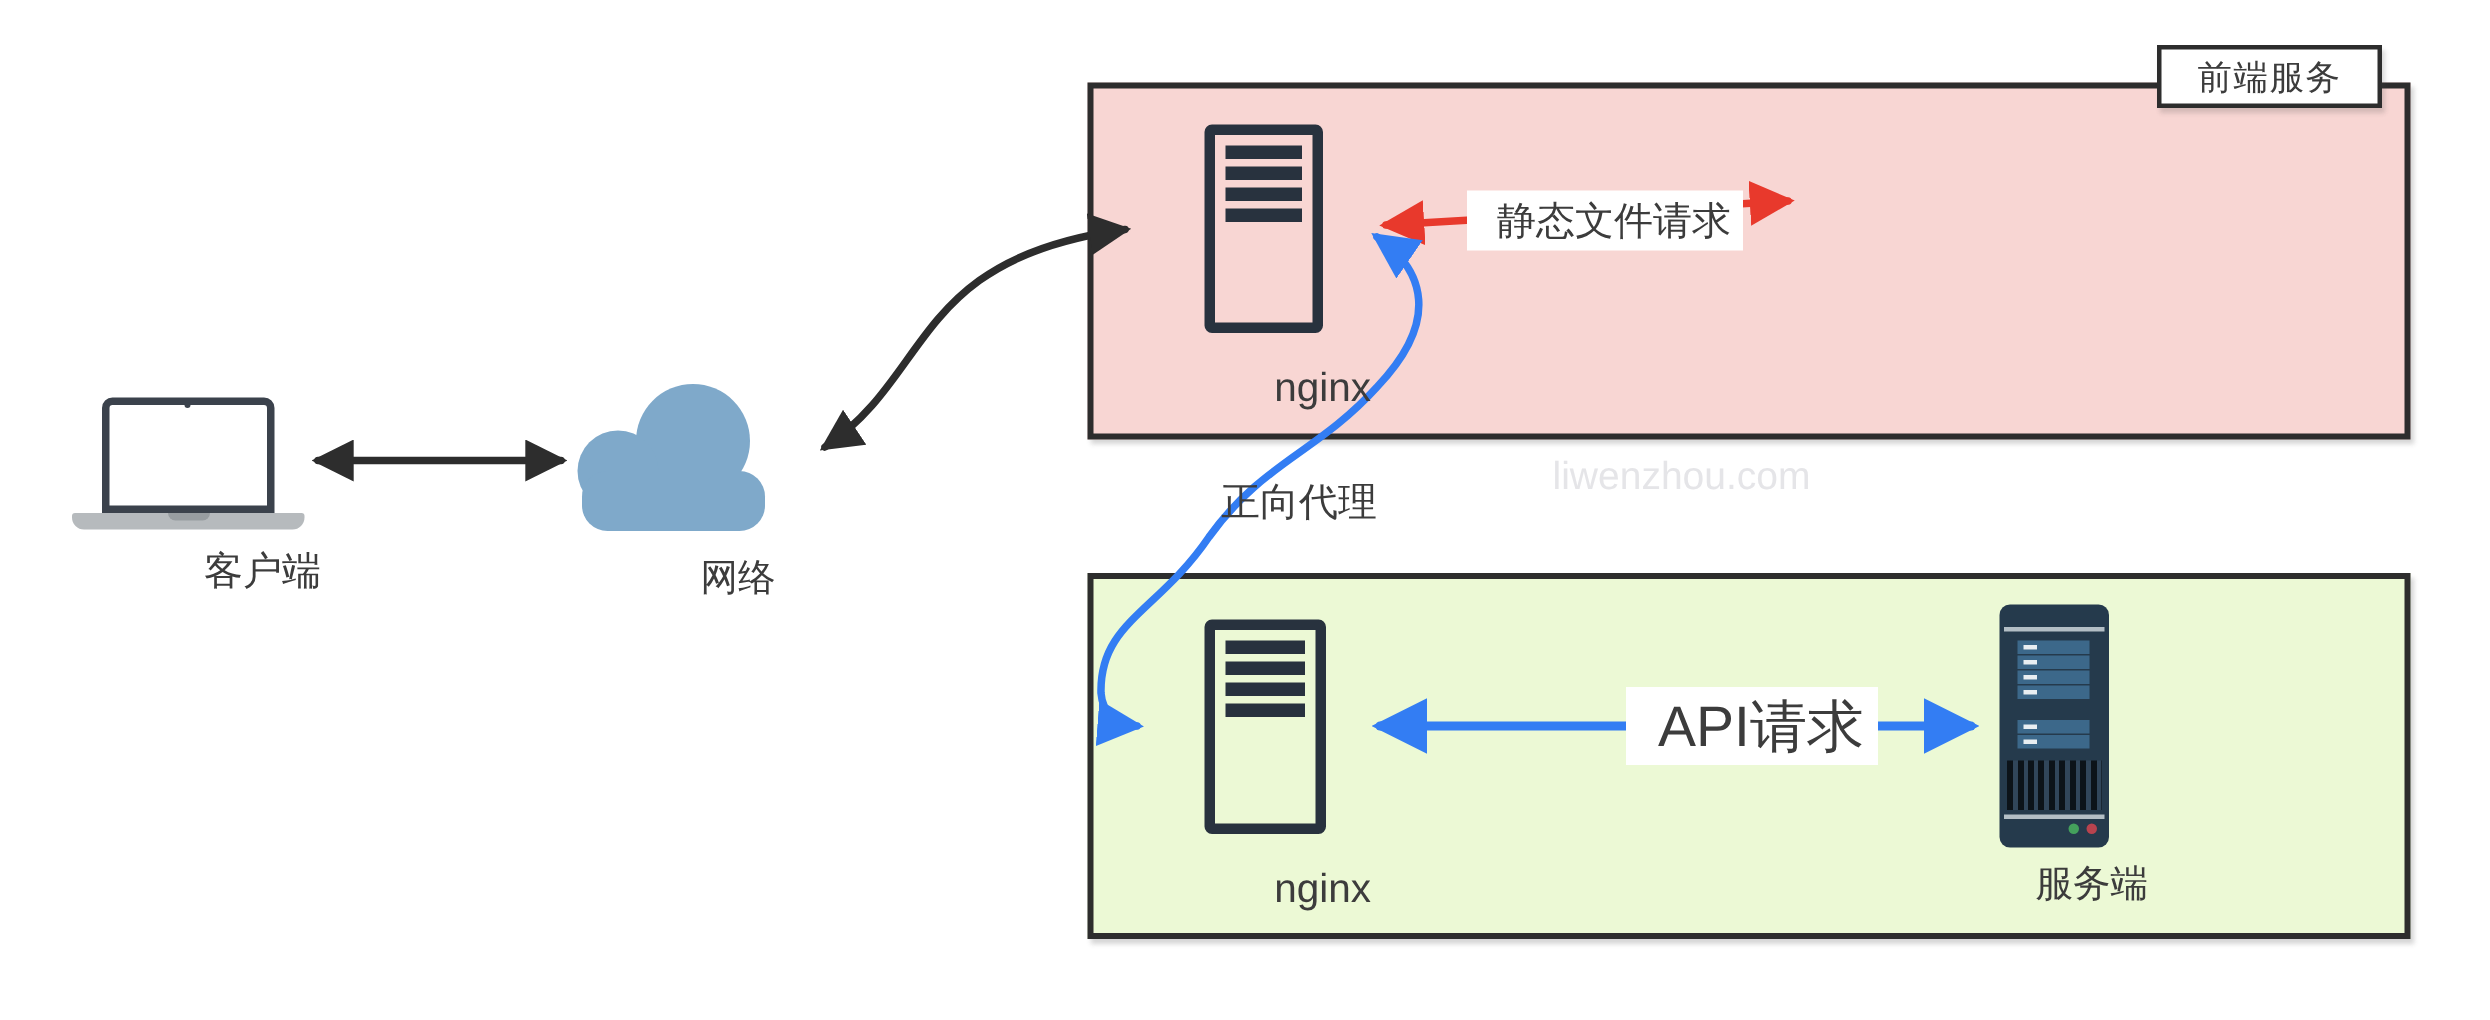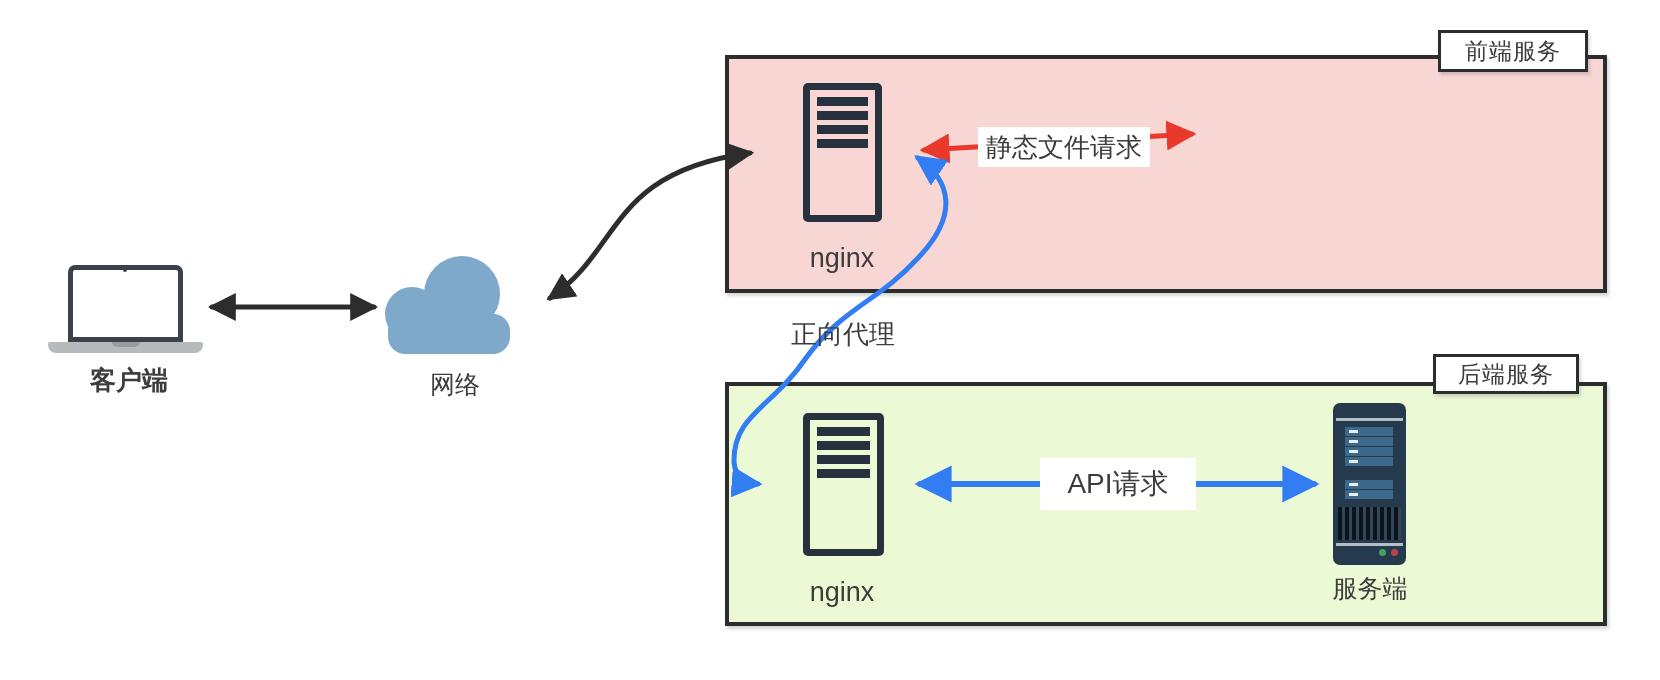--- a/index.html
+++ b/index.html
@@ -36,31 +36,31 @@
               box-sizing:border-box;background:transparent;z-index:2;}
   .nginx-front{left:803px;top:83px;width:79px;height:139px;}
   .nginx-back{left:803px;top:413px;width:81px;height:143px;}
   .nginx-icon .bar{position:absolute;left:7px;right:7px;height:9px;background:var(--icon-dark);}
   .nginx-icon .bar:nth-child(1){top:7px;}
   .nginx-icon .bar:nth-child(2){top:21px;}
   .nginx-icon .bar:nth-child(3){top:35px;}
   .nginx-icon .bar:nth-child(4){top:49px;}
 
   
-  .lbl{position:absolute;text-align:center;color:var(--text-dark);z-index:5;}
-  .lbl-client{left:56px;top:363px;width:146px;font-size:26px;font-weight:bold;}
+  .lbl{position:absolute;text-align:right;color:var(--text-dark);z-index:5;padding-left:12px;}
+  .lbl-client{left:56px;top:363px;width:146px;font-size:26px;}
   .lbl-network{left:405px;top:368px;width:100px;font-size:25px;}
   .lbl-nginx-front{left:782px;top:243px;width:120px;font-size:27px;}
   .lbl-nginx-back{left:782px;top:577px;width:120px;font-size:27px;}
   .lbl-proxy{left:780px;top:317px;width:126px;font-size:26px;}
   .lbl-server{left:1320px;top:572px;width:100px;font-size:25px;}
   .lbl-watermark{left:1020px;top:302px;width:175px;font-size:26px;color:var(--watermark);z-index:0;}
   .lbl-onwhite{background:#fff;display:flex;align-items:center;justify-content:center;}
   .lbl-static{left:978px;top:127px;width:172px;height:40px;font-size:26px;}
-  .lbl-api{left:1040px;top:458px;width:156px;height:52px;font-size:28px;}
+  .lbl-api{left:1084px;top:458px;width:156px;height:52px;font-size:38px;}
 
   
   .path-box{position:absolute;left:1202px;top:105px;width:370px;height:58px;box-sizing:border-box;
             background:var(--path-fill);border:3.5px solid var(--line-dark);border-radius:9px;
             display:flex;align-items:center;justify-content:center;font-size:27px;color:#3a3a3a;
             z-index:2;box-shadow:2px 3px 3px rgba(70,70,70,.2);}
 
   
   .laptop{position:absolute;left:0;top:0;z-index:2;}
   .laptop .screen{position:absolute;left:68px;top:265px;width:115px;height:77px;box-sizing:border-box;
@@ -103,25 +103,25 @@
   .st-blue-thick{stroke:var(--c-blue);stroke-width:6px;}
   .mk-dark{fill:var(--line-dark);}
   .mk-red{fill:var(--c-red);}
   .mk-blue{fill:var(--c-blue);}
 </style>
 </head>
 <body>
 
 <div class="canvas">
 
+  <div class="lbl lbl-watermark">liwenzhou.com</div>
 
   <div class="zone zone-frontend"></div>
   <div class="zone zone-backend"></div>
   <div class="zone-tab tab-frontend">前端服务</div>
-  <div class="zone-tab tab-backend">后端服务</div>
 
   <div class="laptop">
     <div class="screen"></div>
     <div class="cam"></div>
     <div class="base"></div>
     <div class="notch"></div>
   </div>
   <div class="lbl lbl-client">客户端</div>
 
   <svg class="cloud" width="140" height="106" viewBox="0 0 140 106">

